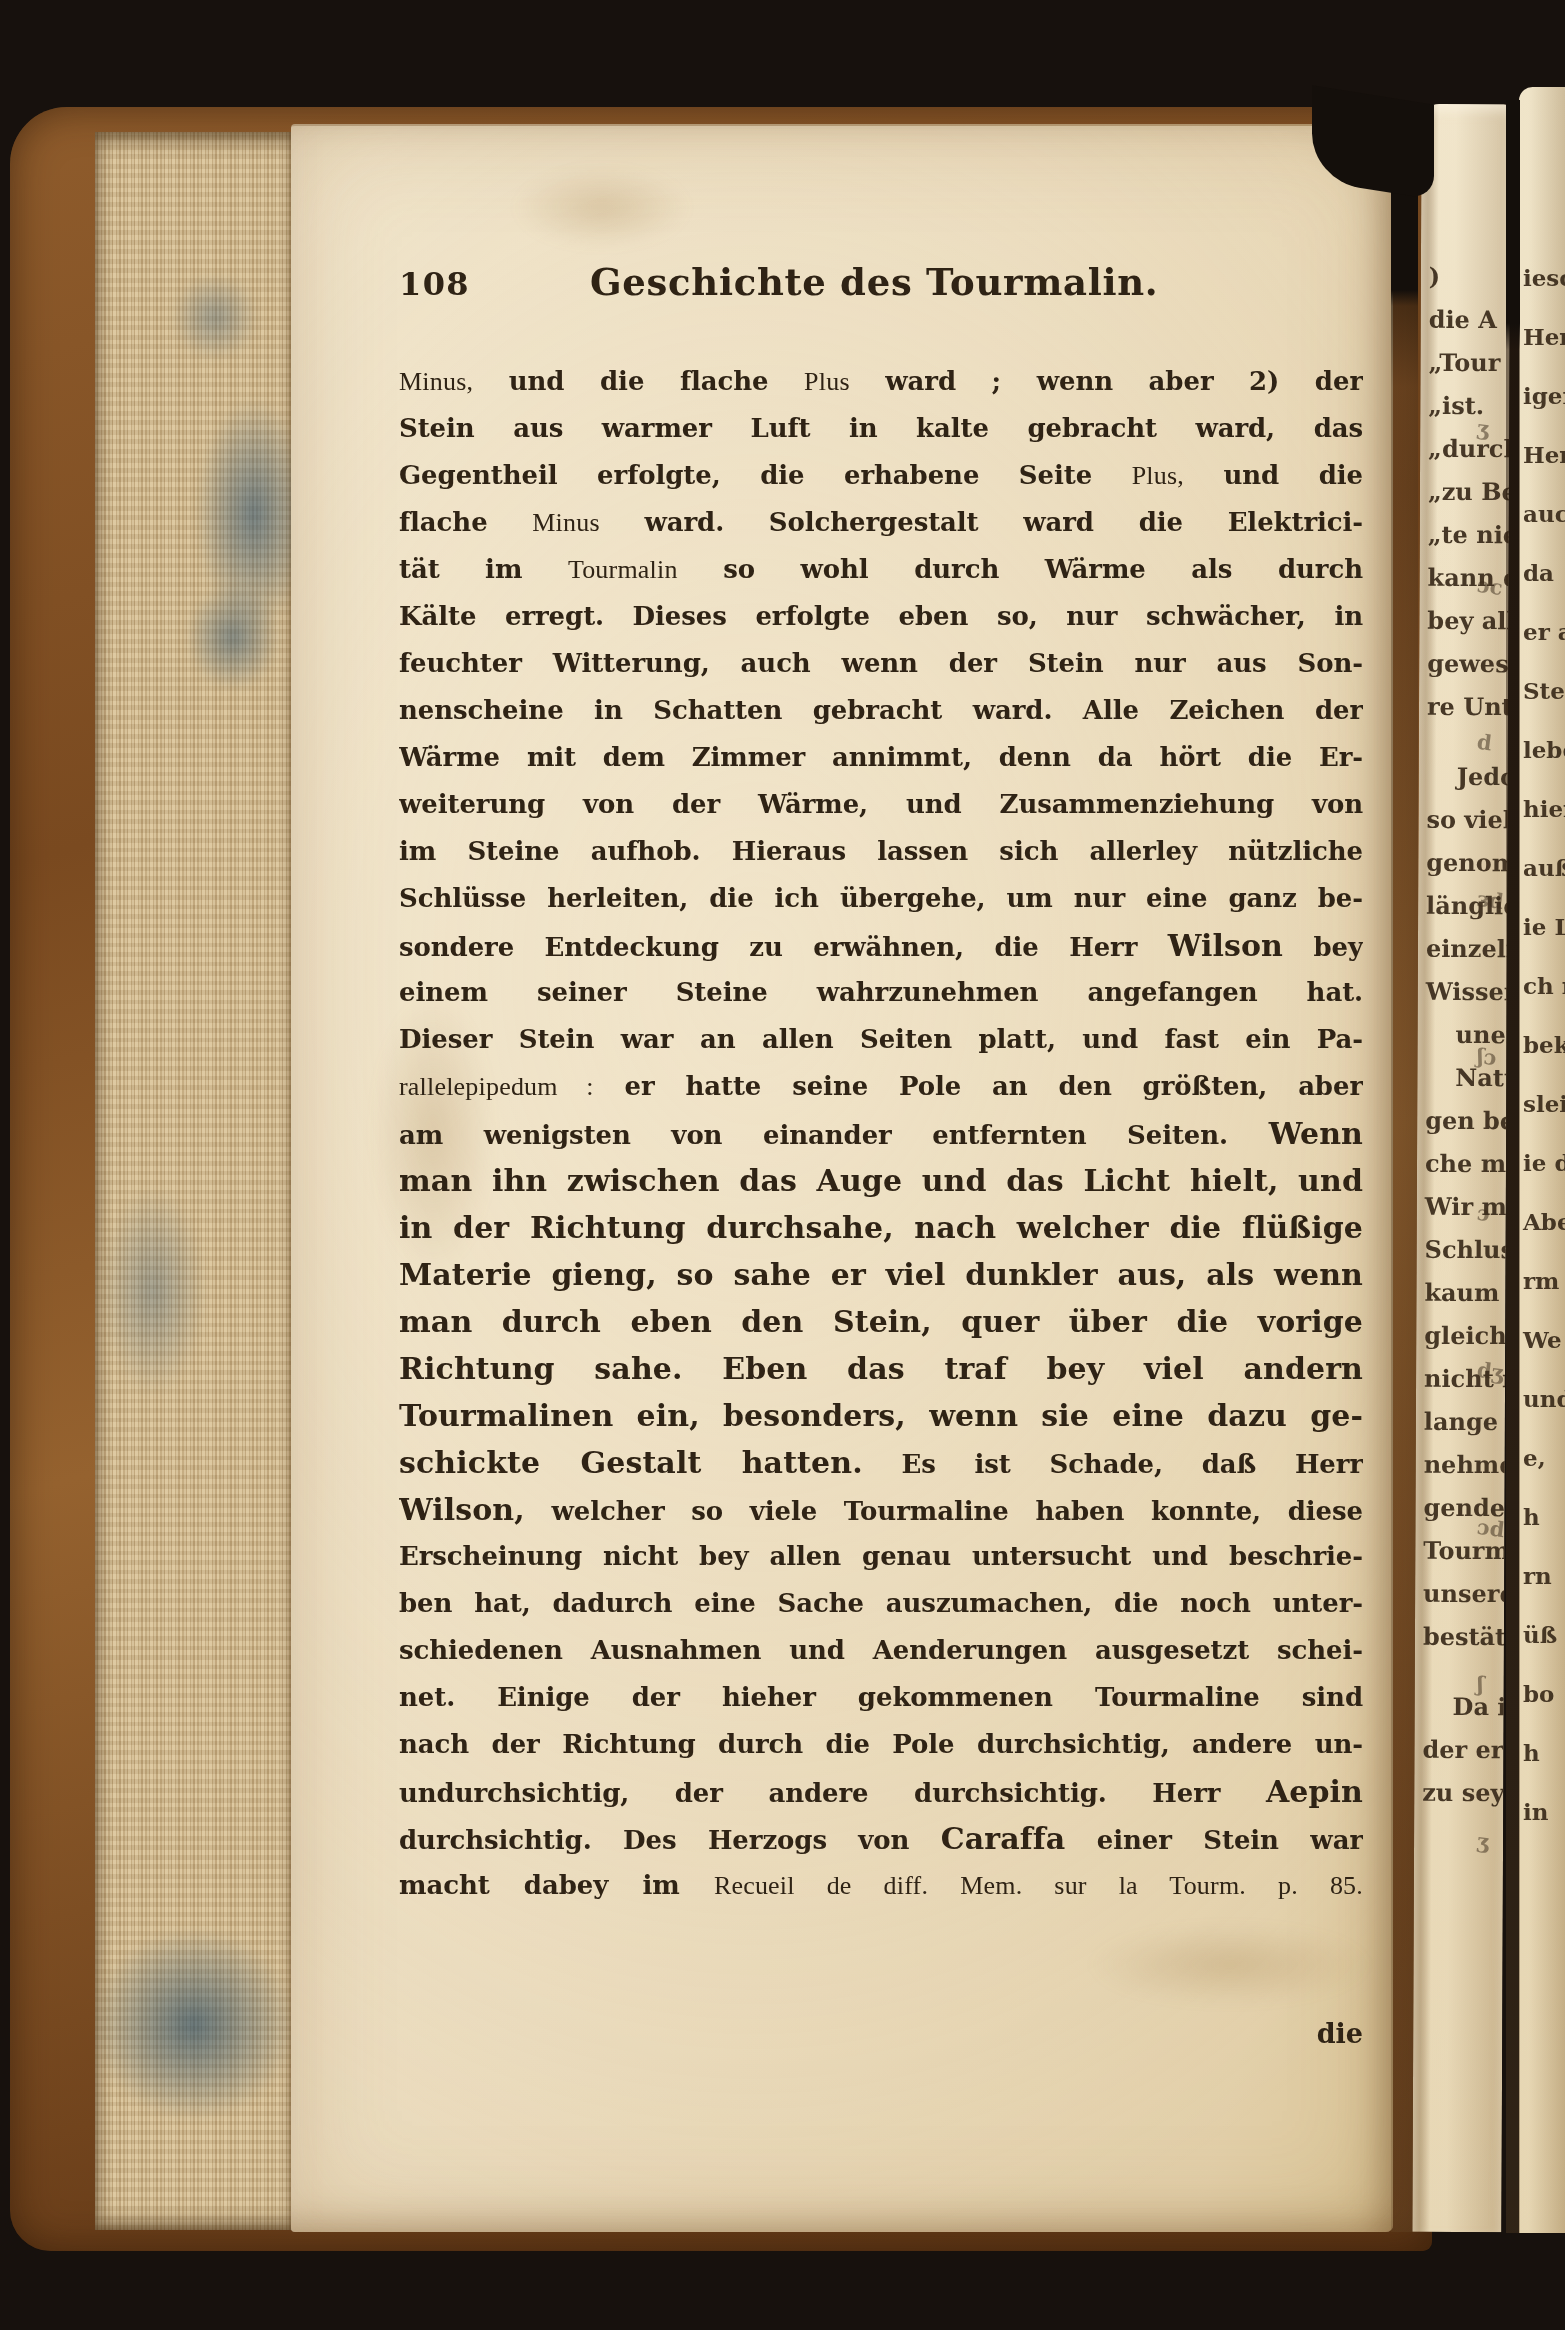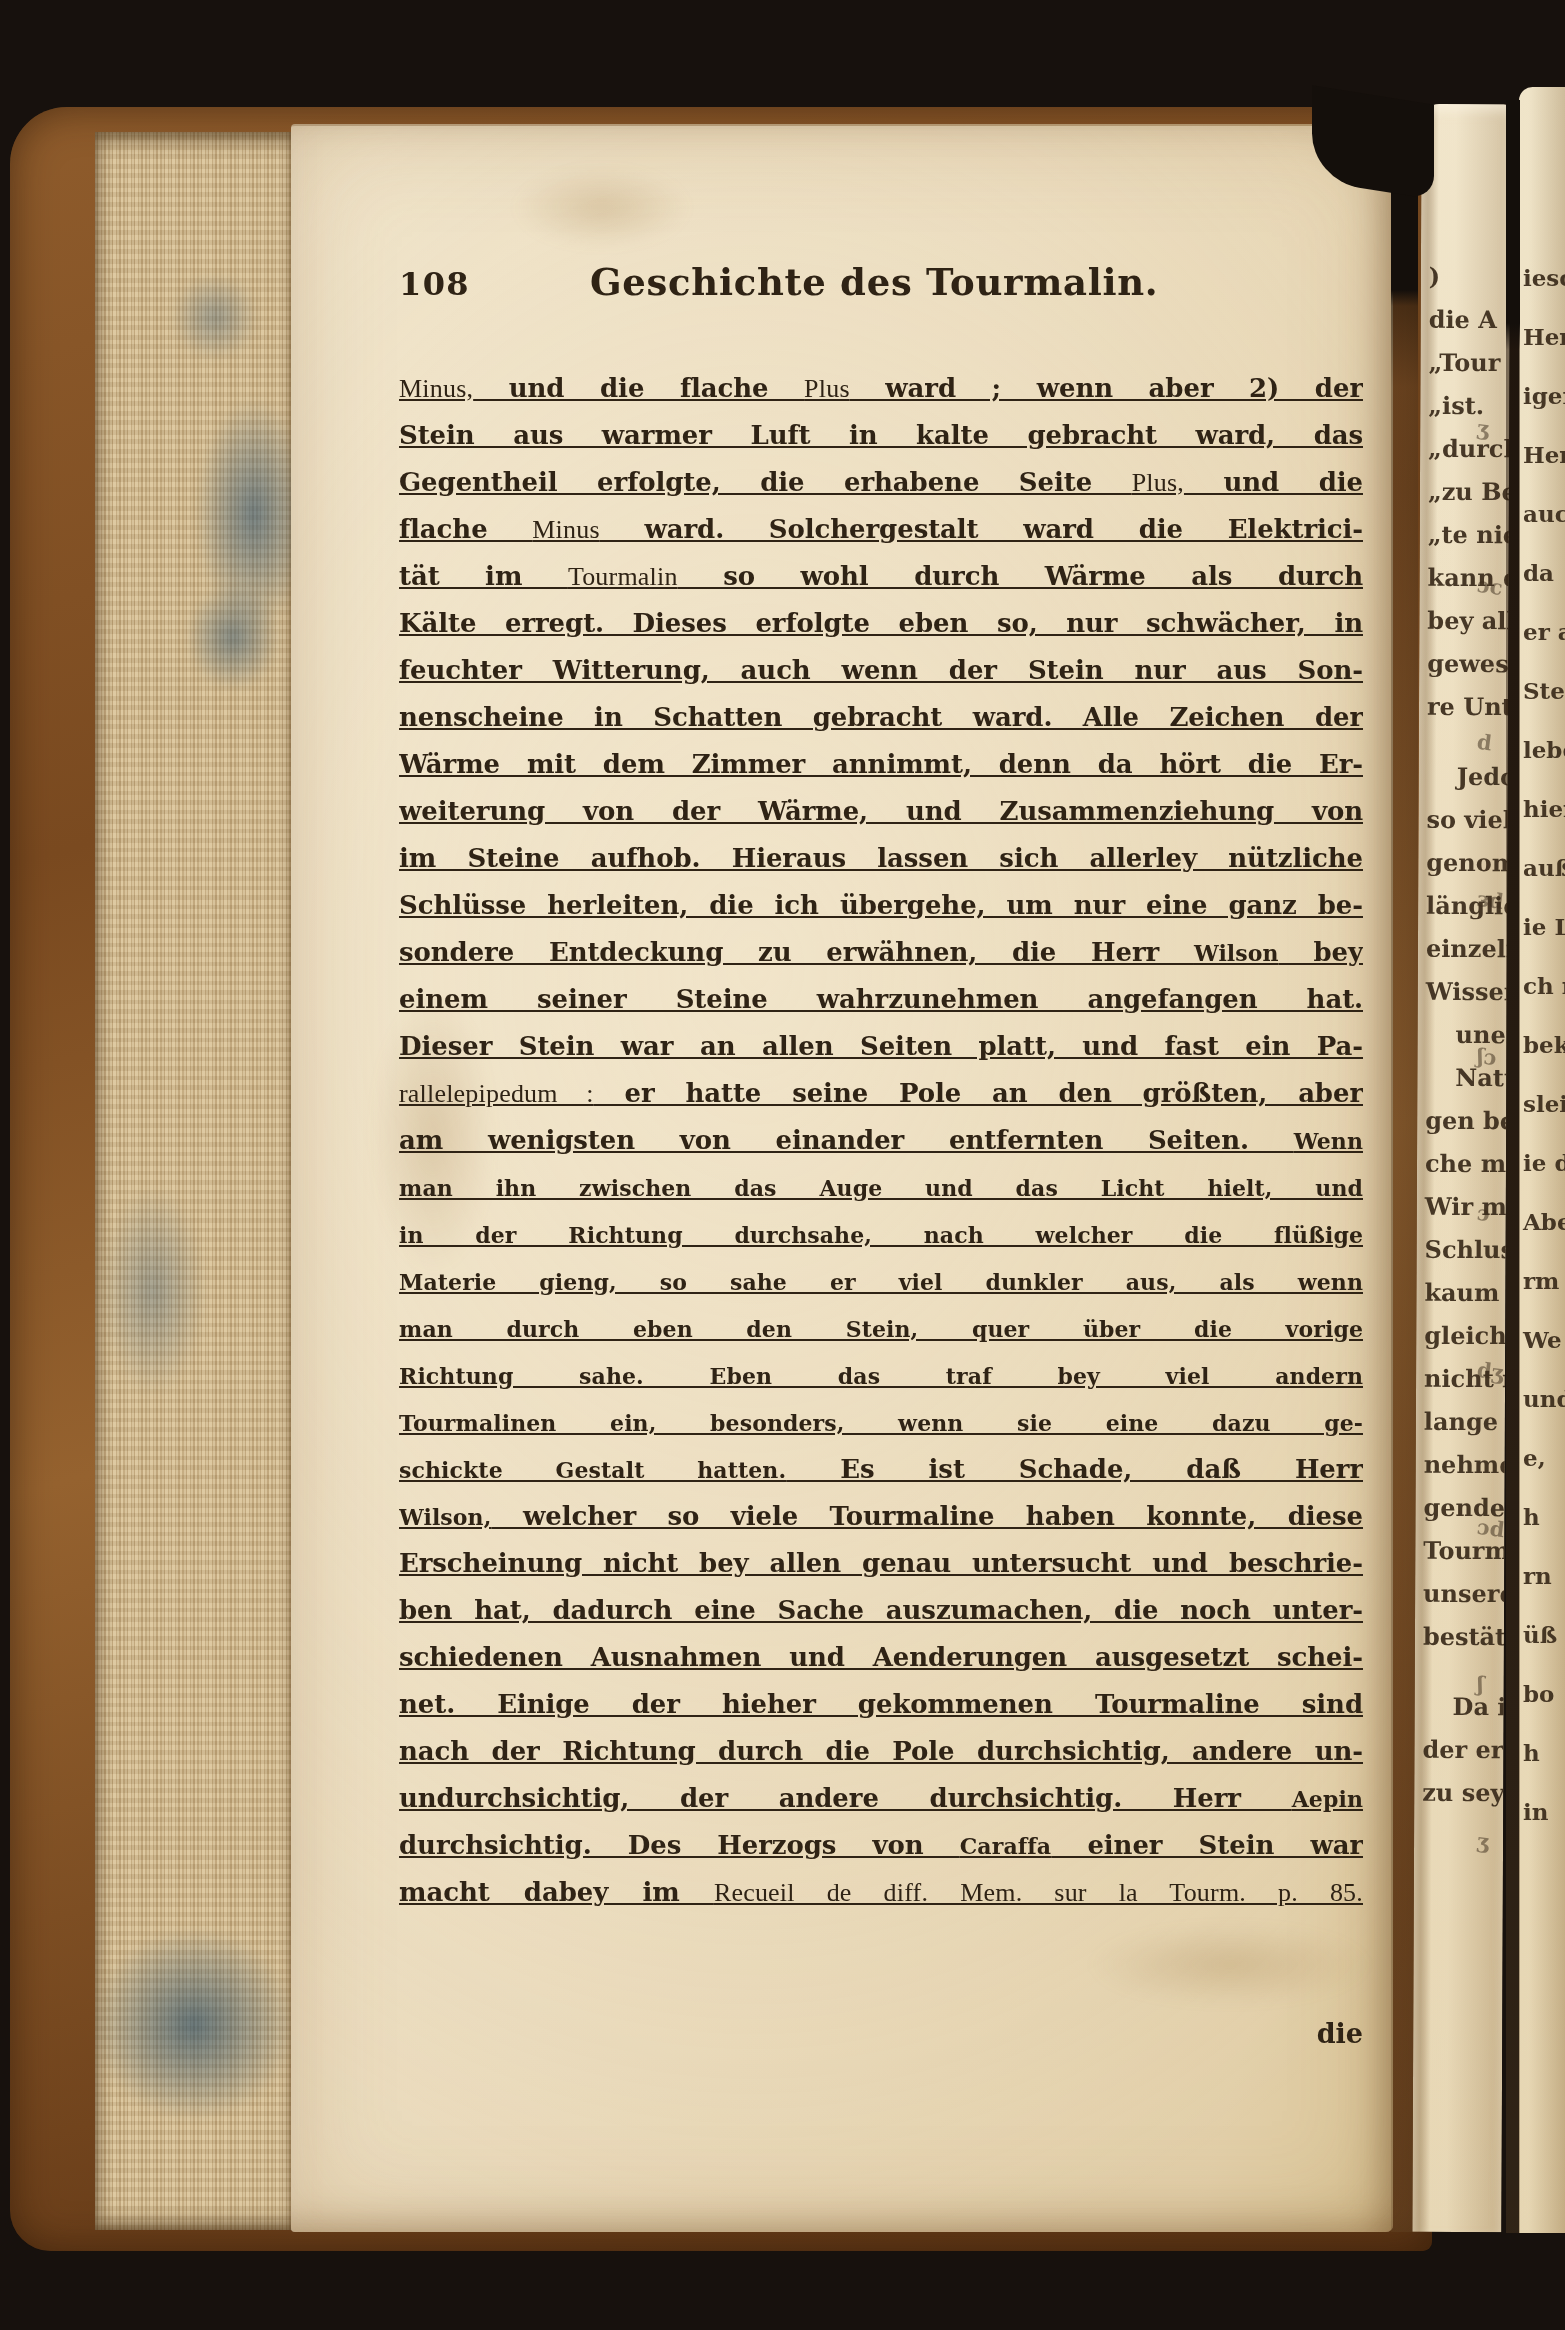--- a/index.html
+++ b/index.html
@@ -62,28 +62,28 @@
   }
   .pagenum{
     display:inline-block;width:191px;font-size:32px;font-weight:700;letter-spacing:1.4px;
   }
   .header-title{
     display:inline-block;font-size:37px;font-weight:700;letter-spacing:0.7px;
   }
 
   .textblock{position:absolute;left:108px;right:30px;top:238px;}
   .line{
-    height:47px;line-height:49px;overflow:hidden;
+    height:47px;line-height:35px;overflow:hidden;
     text-align:justify;text-align-last:justify;text-justify:inter-word;
     font-size:26px;font-weight:700;color:var(--c-ink);
-    letter-spacing:-0.1px;word-spacing:1px;white-space:normal;text-decoration:underline;
+    letter-spacing:-0.1px;word-spacing:1px;white-space:normal;
   }
   .s-f{}
   .s-a{font-weight:400;font-family:"Liberation Serif",serif;letter-spacing:0.2px;}
-  .s-e{font-size:22px;letter-spacing:0.1px;}
+  .s-e{font-size:30px;letter-spacing:0.1px;}
   .catchword-row{
     position:absolute;left:108px;right:30px;top:1884px;height:47px;line-height:47px;
     text-align:right;font-size:27px;font-weight:700;color:var(--c-ink);
   }
 
   
   .crease1{
     position:absolute;left:1391px;top:103px;width:27px;height:2129px;
     background:linear-gradient(180deg,#140f0b 0 187px, rgba(30,20,10,.55) 203px, rgba(70,48,26,.38) 284px, rgba(105,78,45,.30) 100%);
   }

